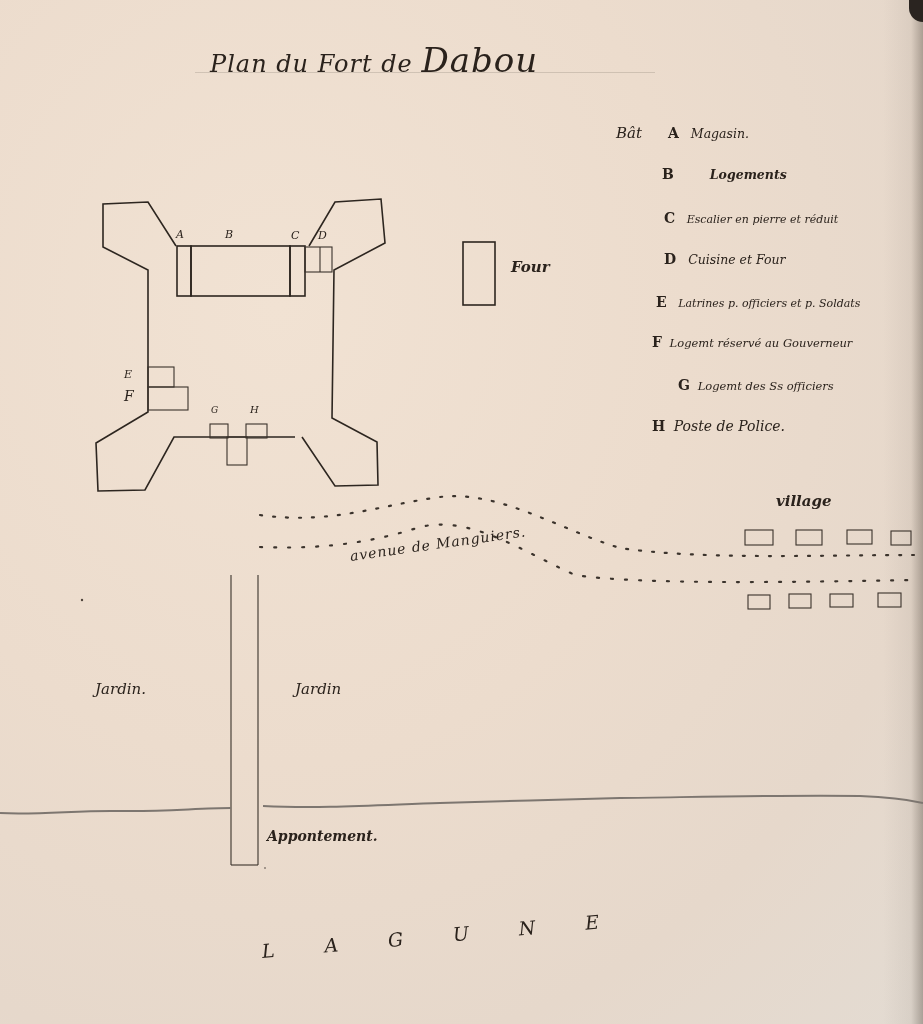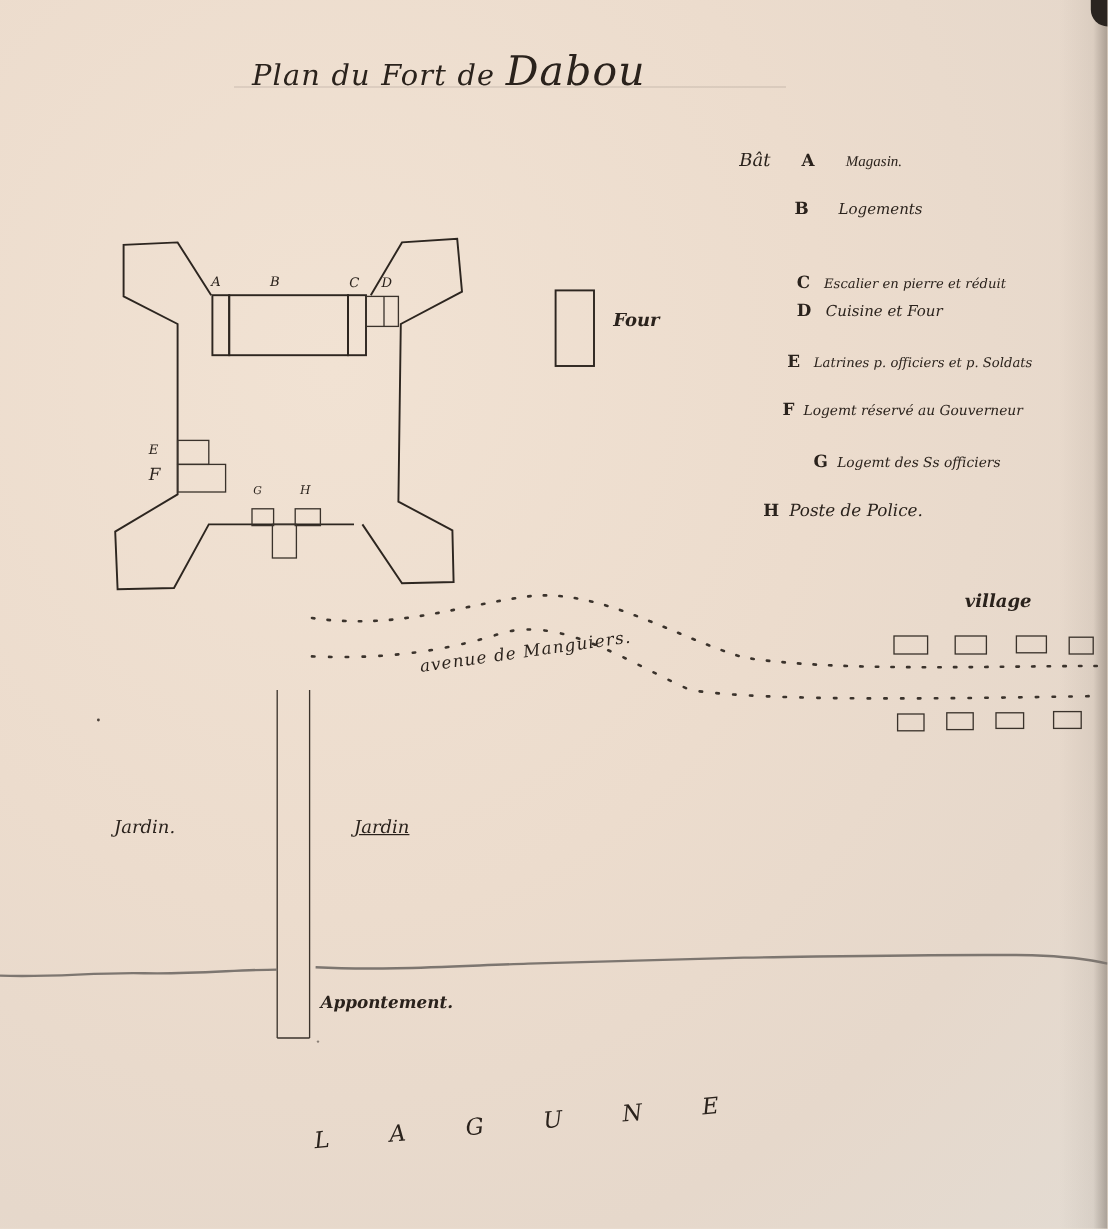--- a/index.html
+++ b/index.html
@@ -182,53 +182,53 @@
 <span class="letter" style="left:318px; top:229px;">D</span>
 <span class="letter" style="left:124px; top:368px;">E</span>
 <span class="letter" style="left:124px; top:388px; font-size:14px;">F</span>
 <span class="letter" style="left:211px; top:405px; font-size:9px;">G</span>
 <span class="letter" style="left:250px; top:404px; font-size:10px;">H</span>
 
 <div class="legend">
   <div class="legend-row" style="left:4px; top:6px;">
     <span class="prefix">Bât</span>
     <span class="key">A</span>
-    <span style="margin-left:14px;font-family:Liberation Serif, serif;">Magasin.</span>
+    <span style="">Magasin.</span>
   </div>
   <div class="legend-row" style="left:50px; top:48px;">
     <span class="key">B</span>
-    <span style="margin-left:13px;">Logements</span>
-  </div>
-  <div class="legend-row" style="left:52px; top:92px; font-size:11px;margin-top:18px;">
+    <span style="margin-left:24px;font-weight:bold;">Logements</span>
+  </div>
+  <div class="legend-row" style="left:52px; top:92px; font-size:11px;">
     <span class="key">C</span>
     <span>Escalier en pierre et réduit</span>
   </div>
   <div class="legend-row" style="left:52px; top:133px;">
     <span class="key">D</span>
     <span>Cuisine et Four</span>
   </div>
   <div class="legend-row" style="left:44px; top:176px; font-size:11px;">
     <span class="key">E</span>
     <span>Latrines p. officiers et p. Soldats</span>
   </div>
   <div class="legend-row" style="left:40px; top:216px; font-size:11.5px;">
     <span class="key" style="margin-right:4px;">F</span>
     <span>Logemt réservé au Gouverneur</span>
   </div>
   <div class="legend-row" style="left:38px; top:259px; font-size:11.5px;margin-left:28px;">
     <span class="key" style="margin-right:4px;">G</span>
     <span>Logemt des Ss officiers</span>
   </div>
-  <div class="legend-row" style="left:24px; top:300px; font-size:14px;">
+  <div class="legend-row" style="left:40px; top:300px; font-size:14px;">
     <span class="key" style="margin-right:4px;">H</span>
     <span>Poste de Police.</span>
   </div>
 </div>
 
 <div class="label" style="left:511px; top:258px; font-size:15px; font-weight:bold;">Four</div>
-<div class="label" style="left:804px; top:492px; font-size:15px; font-weight:bold;">village</div>
+<div class="label" style="left:776px; top:492px; font-size:15px; font-weight:bold;">village</div>
 <div class="label" style="left:350px; top:548px; font-size:14px; transform: rotate(-8deg); transform-origin: left center; letter-spacing:1px;">
   <span>avenue de Manguiers.</span>
 </div>
 <div class="label" style="left:95px; top:680px; font-size:15px;">Jardin.</div>
-<div class="label" style="left:295px; top:680px; font-size:15px;text-decoration:underline;">Jardin</div>
+<div class="label" style="left:295px; top:680px; font-size:15px;">Jardin</div>
 <div class="label" style="left:267px; top:828px; font-size:14px; font-weight:bold;">Appontement.</div>
 <div class="label" style="left:262px; top:940px; font-size:19px; letter-spacing:22px; transform: rotate(-5deg); transform-origin: left center;">L A G U N E</div>
 
 </body></html>

